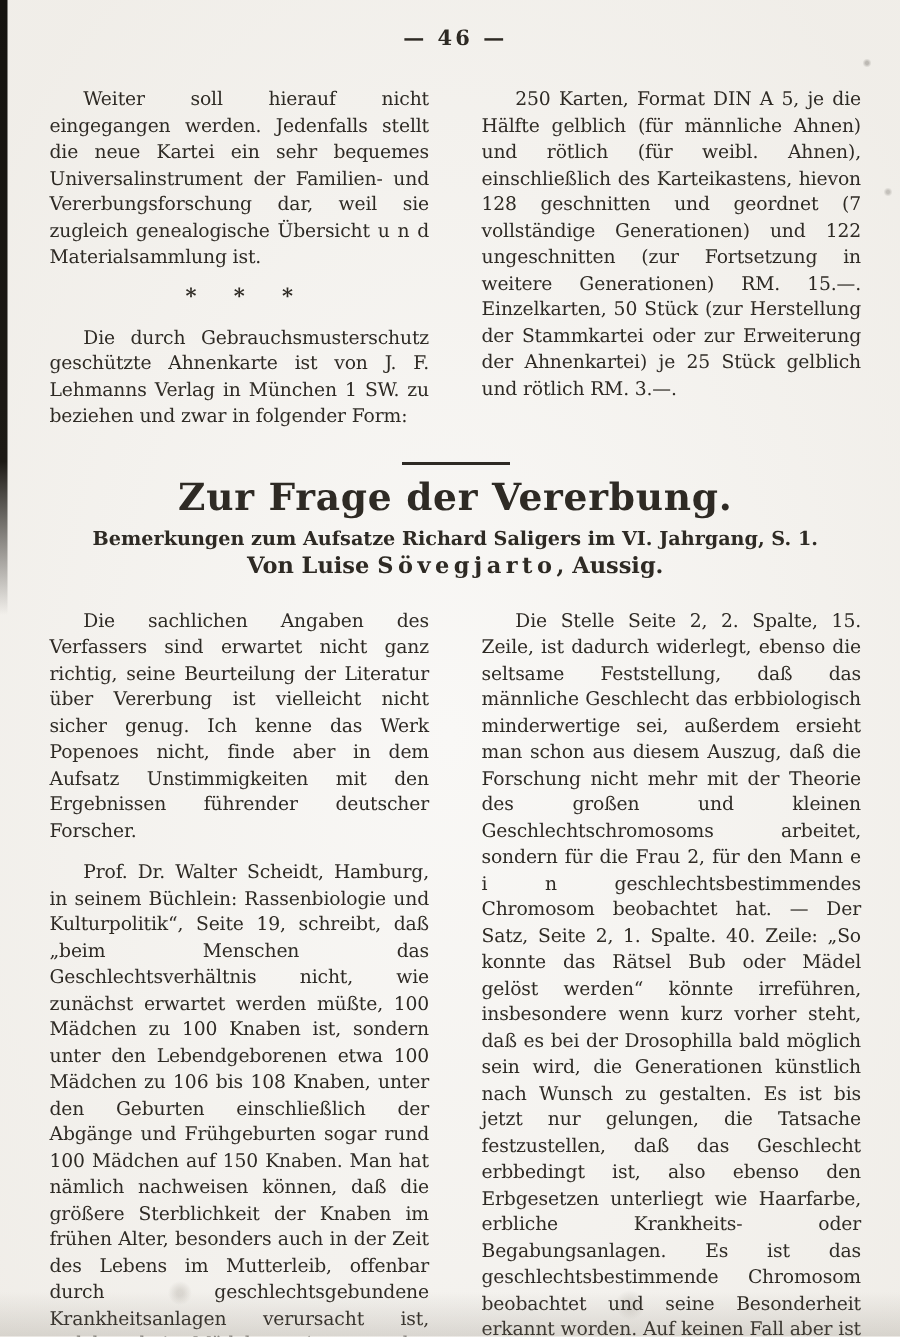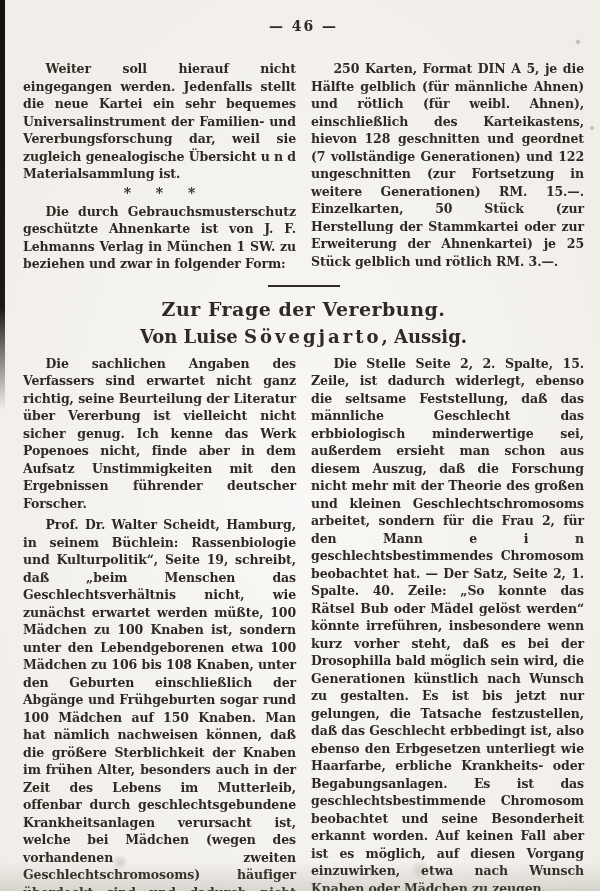--- a/index.html
+++ b/index.html
@@ -31,27 +31,27 @@
   }
   .bottom-band {
     position: absolute; left: 0; right: 0; bottom: 0; height: 30px;
     background: linear-gradient(to top, rgba(125,118,106,0.22), rgba(125,118,106,0));
   }
   .page-number {
     text-align: center;
     font-weight: 700;
     font-size: 14px;
     letter-spacing: 2px;
-    margin-bottom: 26px;
+    margin-bottom: 13px;
   }
   .cols { display: flex; gap: 15px; }
   .col { flex: 1 1 0; }
   .para {
-    margin: 0;
-    font-weight: 700;
+    margin: 10px;
+    font-weight: 400;
     font-size: 12.5px;
     line-height: 17.5px;
     text-align: justify;
     letter-spacing: -0.1px;
   }
   .para.indent { text-indent: 1.8em; }
   .para + .para { margin-top: 4px; }
   .stars {
     text-align: center;
     font-weight: 700;
@@ -62,34 +62,34 @@
   }
   .rule {
     width: 72px; height: 2px;
     background: #2e2a24;
     margin: 12px auto 10px auto;
   }
   .title {
     margin: 0 0 7px 0;
     text-align: center;
     font-weight: 700;
-    font-size: 19px;
+    font-size: 25px;
     line-height: 24px;
     letter-spacing: 0.5px;
   }
   .subtitle {
     text-align: center;
     font-weight: 700;
     font-size: 12.8px;
     line-height: 17px;
   }
   .byline {
     text-align: center;
     font-weight: 700;
-    font-size: 18px;
+    font-size: 15px;
     line-height: 18px;
     margin-bottom: 9px;
   }
   .byline .spaced { letter-spacing: 3px; }
   .article-body { margin-top: 2px; }
 </style>
 </head>
 <body>
 
 <div class="page">
@@ -106,20 +106,21 @@
     </div>
     <div class="col">
       <p class="para indent">250 Karten, Format DIN A 5, je die Hälfte gelblich (für männliche Ahnen) und rötlich (für weibl. Ahnen), einschließlich des Karteikastens, hievon 128 geschnitten und geordnet (7 vollständige Generationen) und 122 ungeschnitten (zur Fortsetzung in weitere Generationen) RM. 15.—. Einzelkarten, 50 Stück (zur Herstellung der Stammkartei oder zur Erweiterung der Ahnenkartei) je 25 Stück gelblich und rötlich RM. 3.—.</p>
     </div>
   </div>
 
   <div class="rule"></div>
 
   <h1 class="title">Zur Frage der Vererbung.</h1>
 
+  <div class="subtitle">Bemerkungen zum Aufsatze Richard Saligers im VI. Jahrgang, S. 1.</div>
 
   <div class="byline"><span>Von Luise </span><span class="spaced">Sövegjarto</span><span>, Aussig.</span></div>
 
   <div class="cols article-body">
     <div class="col">
       <p class="para indent">Die sachlichen Angaben des Verfassers sind erwartet nicht ganz richtig, seine Beurteilung der Literatur über Vererbung ist vielleicht nicht sicher genug. Ich kenne das Werk Popenoes nicht, finde aber in dem Aufsatz Unstimmigkeiten mit den Ergebnissen führender deutscher Forscher.</p>
       <p class="para indent">Prof. Dr. Walter Scheidt, Hamburg, in seinem Büchlein: Rassenbiologie und Kulturpolitik“, Seite 19, schreibt, daß „beim Menschen das Geschlechtsverhältnis nicht, wie zunächst erwartet werden müßte, 100 Mädchen zu 100 Knaben ist, sondern unter den Lebendgeborenen etwa 100 Mädchen zu 106 bis 108 Knaben, unter den Geburten einschließlich der Abgänge und Frühgeburten sogar rund 100 Mädchen auf 150 Knaben. Man hat nämlich nachweisen können, daß die größere Sterblichkeit der Knaben im frühen Alter, besonders auch in der Zeit des Lebens im Mutterleib, offenbar durch geschlechtsgebundene Krankheitsanlagen verursacht ist, welche bei Mädchen (wegen des vorhandenen zweiten Geschlechtschromosoms) häufiger überdeckt sind und dadurch nicht (oder nicht so stark) zur Geltung kommen.“</p>
     </div>
     <div class="col">
       <p class="para indent">Die Stelle Seite 2, 2. Spalte, 15. Zeile, ist dadurch widerlegt, ebenso die seltsame Feststellung, daß das männliche Geschlecht das erbbiologisch minderwertige sei, außerdem ersieht man schon aus diesem Auszug, daß die Forschung nicht mehr mit der Theorie des großen und kleinen Geschlechtschromosoms arbeitet, sondern für die Frau 2, für den Mann e i n geschlechtsbestimmendes Chromosom beobachtet hat. — Der Satz, Seite 2, 1. Spalte. 40. Zeile: „So konnte das Rätsel Bub oder Mädel gelöst werden“ könnte irreführen, insbesondere wenn kurz vorher steht, daß es bei der Drosophilla bald möglich sein wird, die Generationen künstlich nach Wunsch zu gestalten. Es ist bis jetzt nur gelungen, die Tatsache festzustellen, daß das Geschlecht erbbedingt ist, also ebenso den Erbgesetzen unterliegt wie Haarfarbe, erbliche Krankheits- oder Begabungsanlagen. Es ist das geschlechtsbestimmende Chromosom beobachtet und seine Besonderheit erkannt worden. Auf keinen Fall aber ist es möglich, auf diesen Vorgang einzuwirken, etwa nach Wunsch Knaben oder Mädchen zu zeugen.</p>

